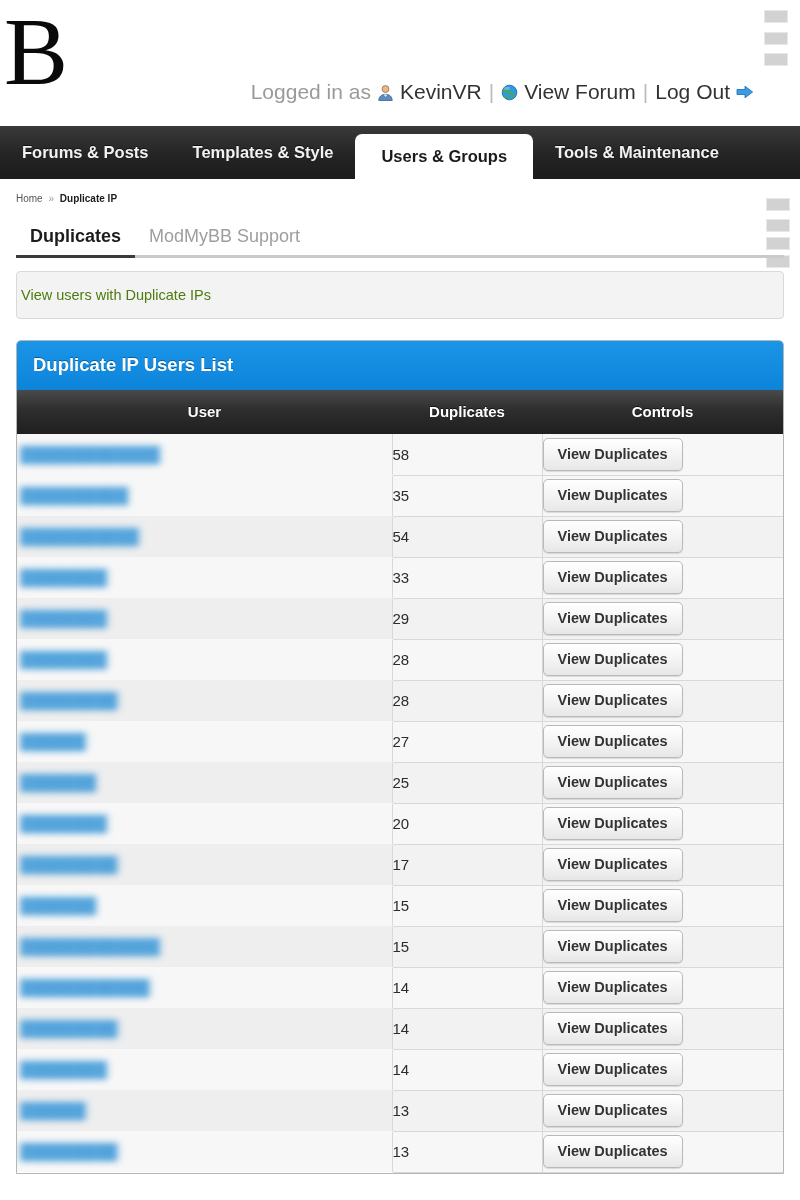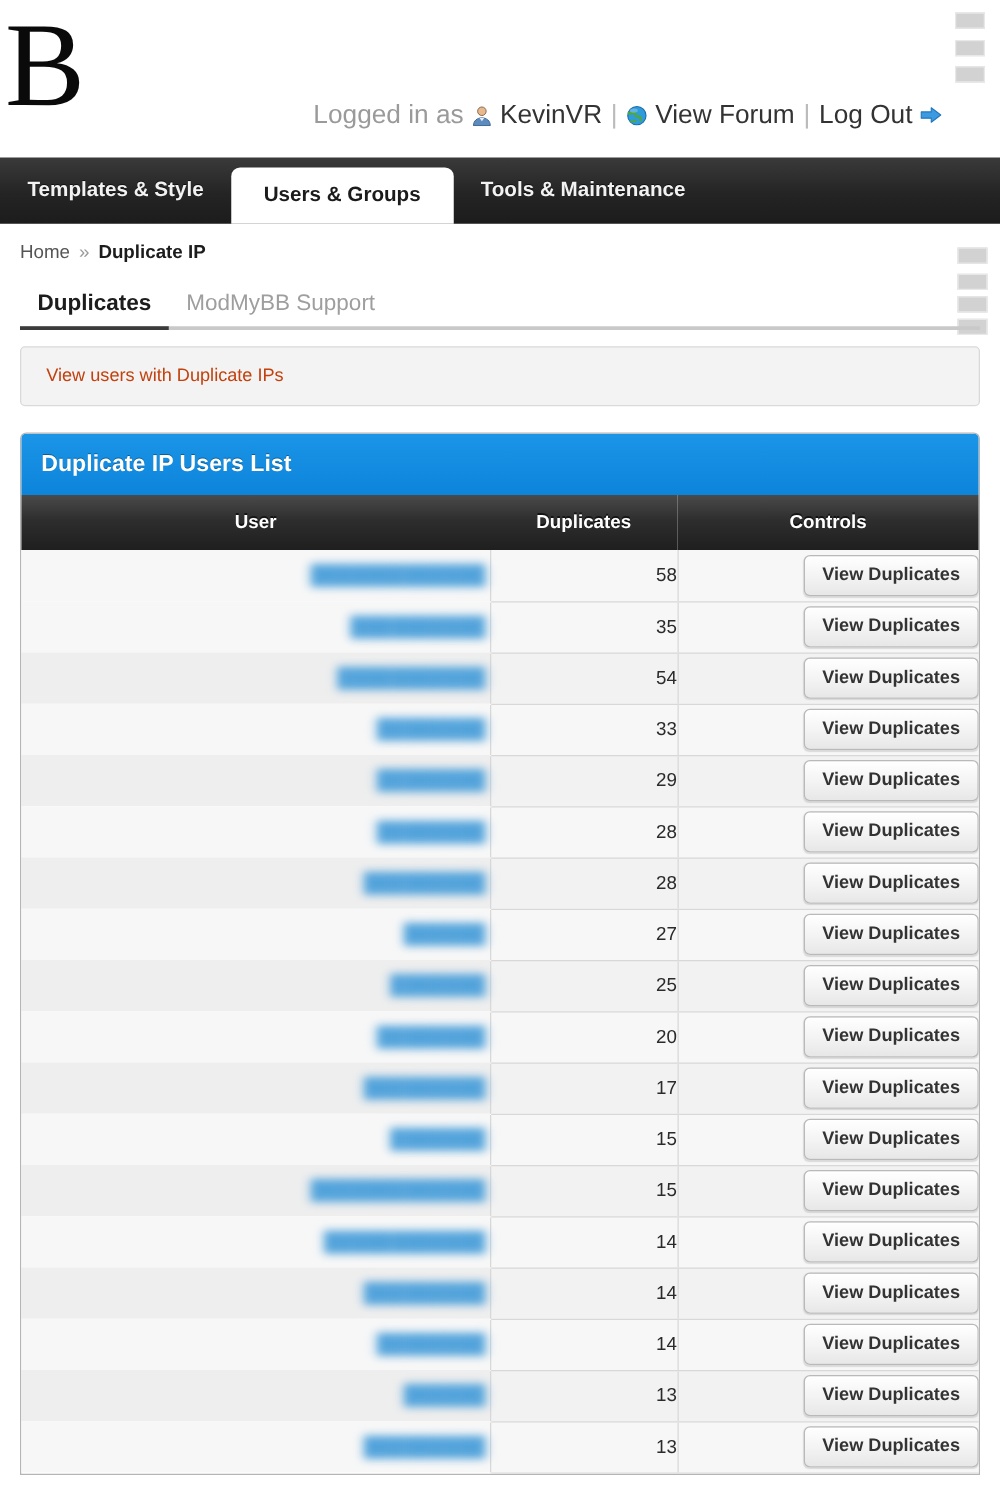--- a/index.html
+++ b/index.html
@@ -76,21 +76,21 @@
     line-height: 45px;
     margin-bottom: 0;
     text-shadow: none;
     padding: 0 26px;
   }
 
   
   .breadcrumb {
     position: relative;
     padding: 14px 0 12px 16px;
-    font-size: 15px;
+    font-size: 10px;
     color: #4a4a4a;
   }
   .breadcrumb .crumb-link { color: #555555; }
   .breadcrumb .crumb-sep { color: #9b9b9b; padding: 0 3px; }
   .breadcrumb .crumb-current { color: #1c1c1c; font-weight: bold; }
 
   
   .subtabs {
     position: relative;
     margin: 4px 16px 0 16px;
@@ -111,23 +111,23 @@
     border-bottom: 3px solid #3b3b3b;
     margin-bottom: -3px;
   }
 
   
   .descpanel {
     margin: 13px 16px 0 16px;
     background: #f3f3f3;
     border: 1px solid #d9d9d9;
     border-radius: 4px;
-    padding: 15px 20px;
+    padding: 15px 4px;
     font-size: 14.5px;
-    color: #c2410c;
+    color: #4d7c0f;
   }
 
   
   .panel {
     margin: 21px 16px 0 16px;
     border: 1px solid #b5b5b5;
     border-radius: 5px 5px 0 0;
     overflow: hidden;
     background: #ffffff;
   }
@@ -151,21 +151,21 @@
     font-weight: bold;
     padding: 13px 0 14px 0;
     text-align: center;
     text-shadow: 0 -1px 0 rgba(0,0,0,.6);
   }
   table.dup-table th.col-user   { width: 375px; }
   table.dup-table th.col-dup    { width: 150px; }
   table.dup-table th.col-ctrl   { width: 241px; }
 
   table.dup-table td {
-    text-align: right;
+    text-align: left;
     font-size: 15px;
     color: #2b2b2b;
     height: 41px;
     vertical-align: middle;
   }
   table.dup-table tbody tr.odd  td { background: #f7f7f7; }
   table.dup-table tbody tr.even td { background: #eeeeee; }
   table.dup-table tbody tr.even td.cell-dup,
   table.dup-table tbody tr.even td.cell-ctrl { background: #f2f2f2; }
   table.dup-table tbody tr.odd td.cell-dup,
@@ -244,20 +244,21 @@
     <span class="ico">
       <svg width="18" height="16" viewBox="0 0 18 16">
         <path d="M1 5.5h8V2.2L16.6 8 9 13.8V10.5H1z" fill="#3b9ae1" stroke="#2277bb" stroke-width="0.9" stroke-linejoin="round"></path>
       </svg>
     </span>
   </div>
 </div>
 
 <div class="mainnav">
   <div class="mainnav-inner">
+    <div class="navtab">Forums &amp; Posts</div>
     <div class="navtab">Templates &amp; Style</div>
     <div class="navtab active">Users &amp; Groups</div>
     <div class="navtab">Tools &amp; Maintenance</div>
   </div>
 </div>
 
 <div class="breadcrumb">
   <span class="crumb-link">Home</span>
   <span class="crumb-sep">»</span>
   <span class="crumb-current">Duplicate IP</span>

